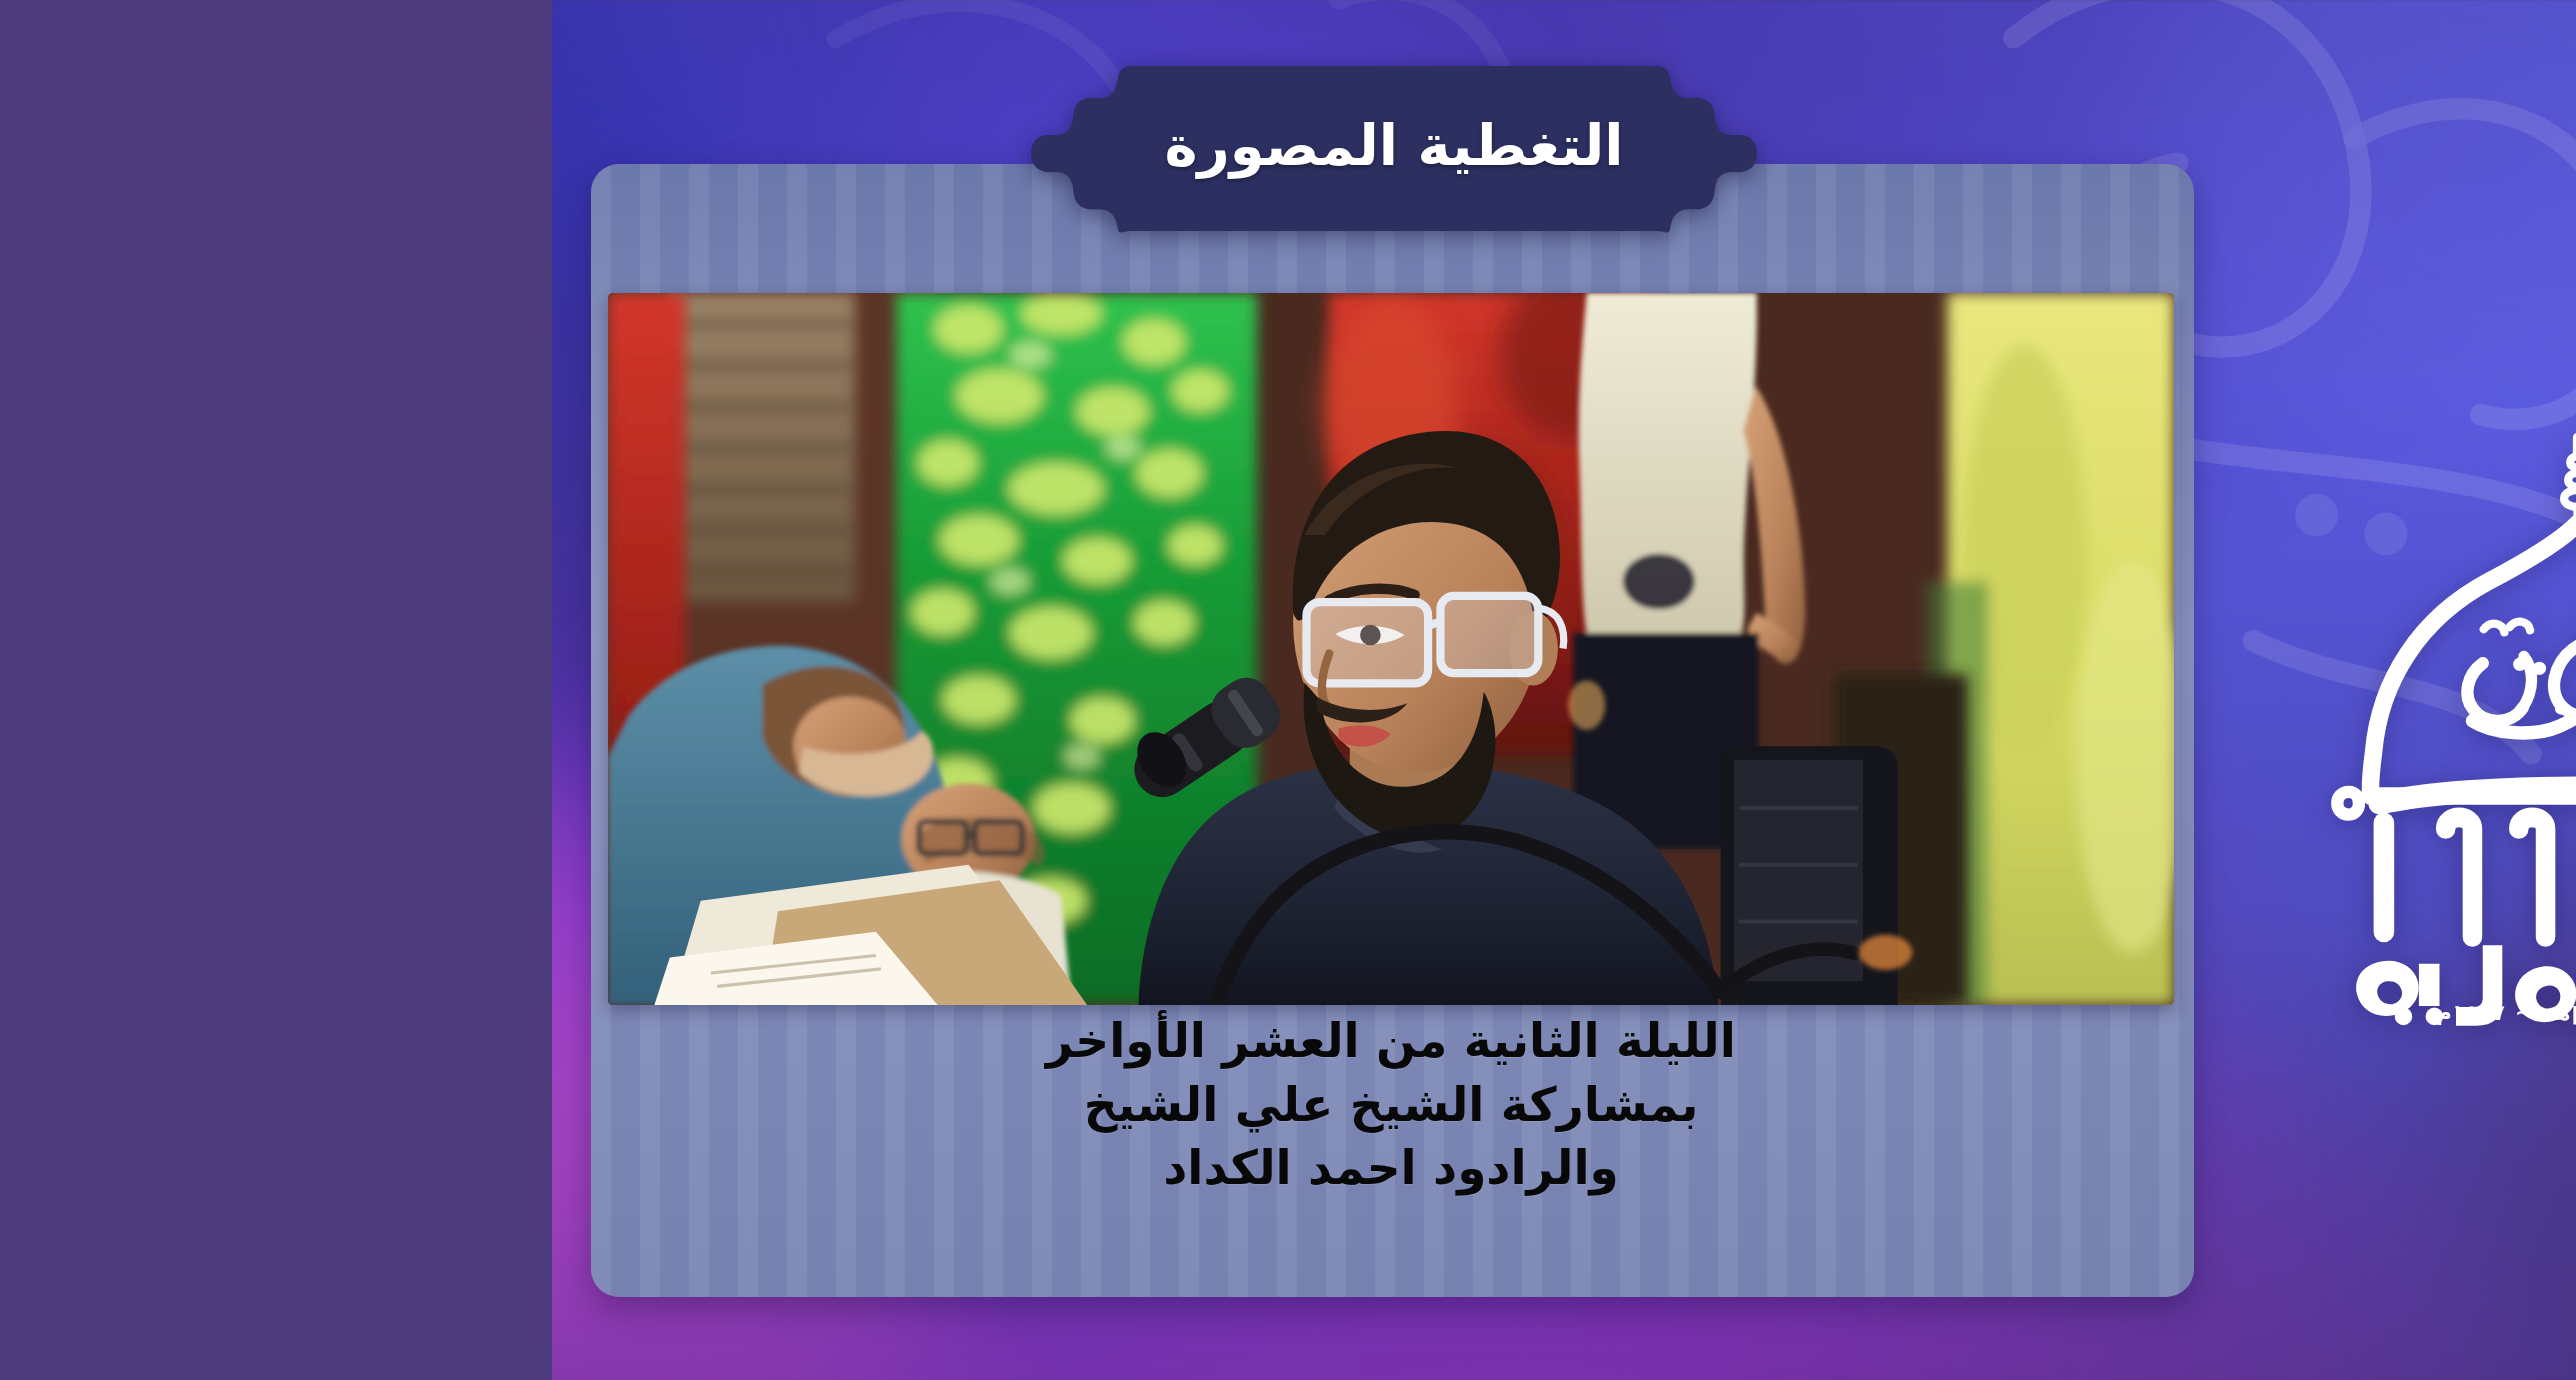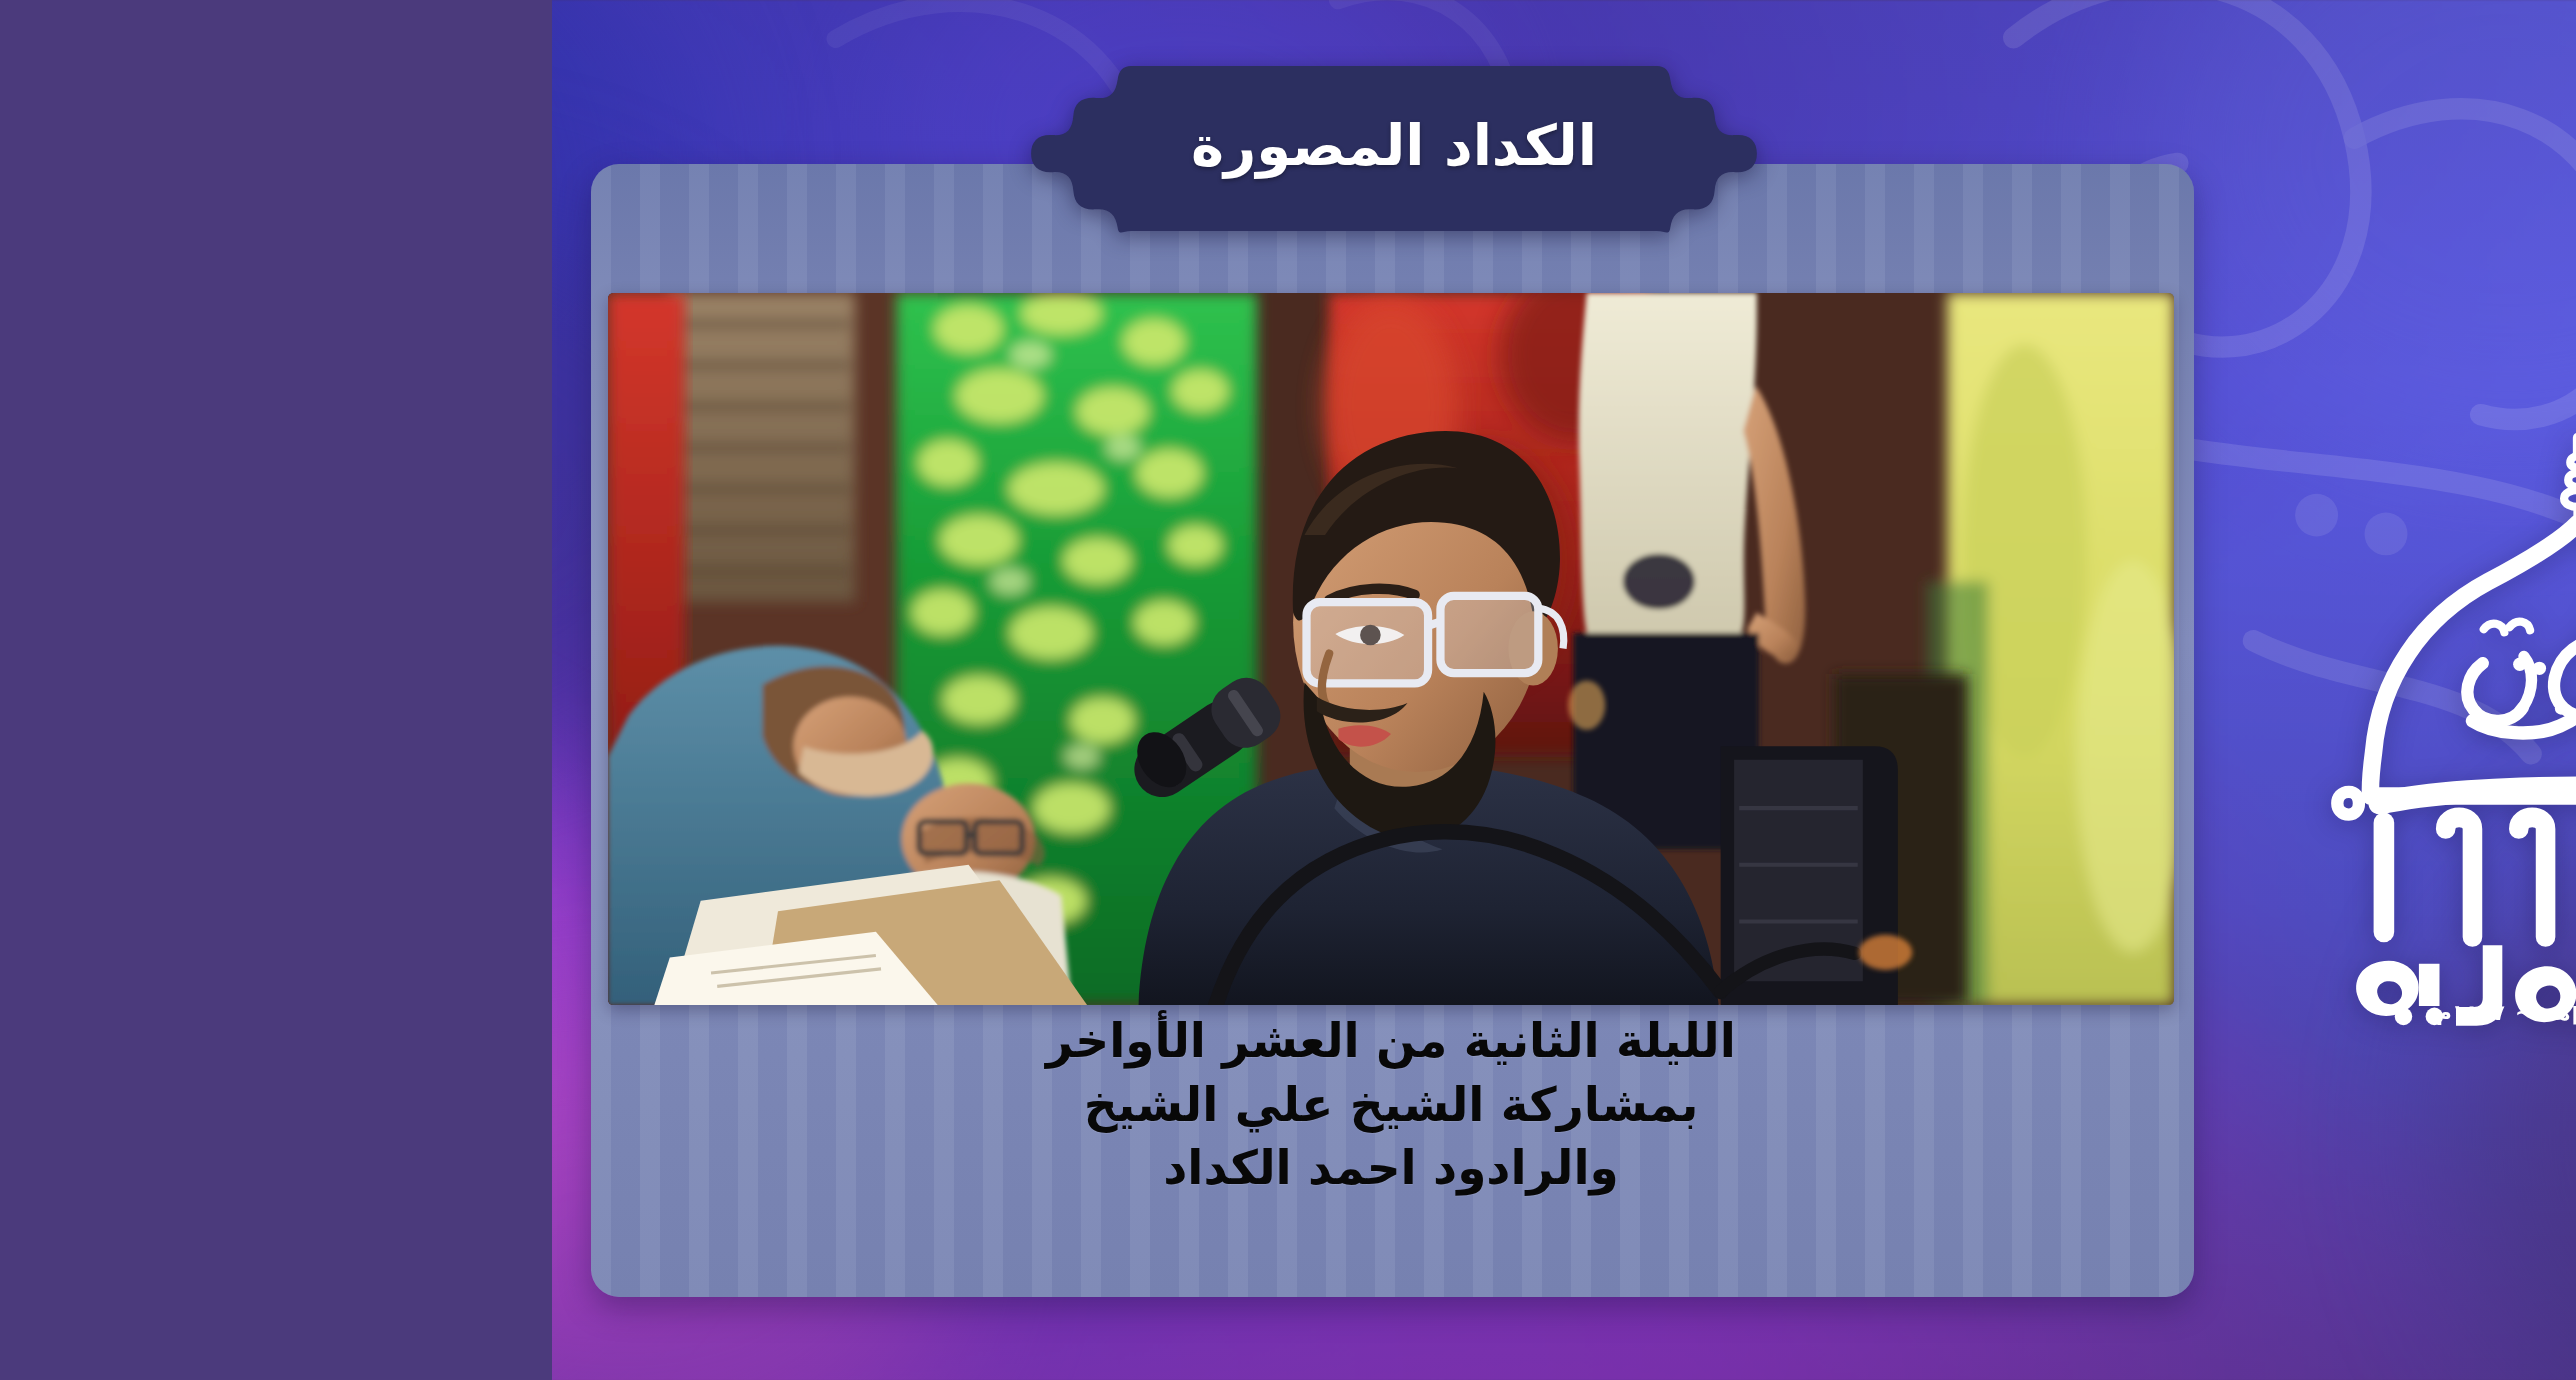--- a/index.html
+++ b/index.html
@@ -396,21 +396,21 @@
       C 170,288 158,276 132,278
       C 104,280 90,268 88,242
       C 86,216 74,204 48,206
       C 22,208 6,194 6,170
       C 6,146 20,132 48,134
       C 74,136 86,124 88,96
       C 90,72 104,60 132,62
       C 158,64 170,54 174,26
       C 176,10 184,0 200,0 Z"></path>
   </svg>
-  <div id="banner-title">الكداد المصورة</div>
+  <div id="banner-title">التغطية المصورة</div>
 </div>
 
 <div id="logo">
   <svg viewBox="0 0 1010 1180" aria-hidden="true">
     <g fill="none" stroke="#FFFFFF" stroke-width="34" stroke-linecap="round" stroke-linejoin="round">
 
       <path d="M505,30 L505,60" stroke-width="20"></path>
       <path d="M490,78 C490,62 520,62 520,78 C520,92 490,92 490,78 Z" stroke-width="16"></path>
       <path d="M486,112 C486,94 524,94 524,112 C524,130 486,130 486,112 Z" stroke-width="16"></path>
       <path d="M478,148 C478,126 532,126 532,148 C532,170 478,170 478,148 Z" stroke-width="16"></path>

